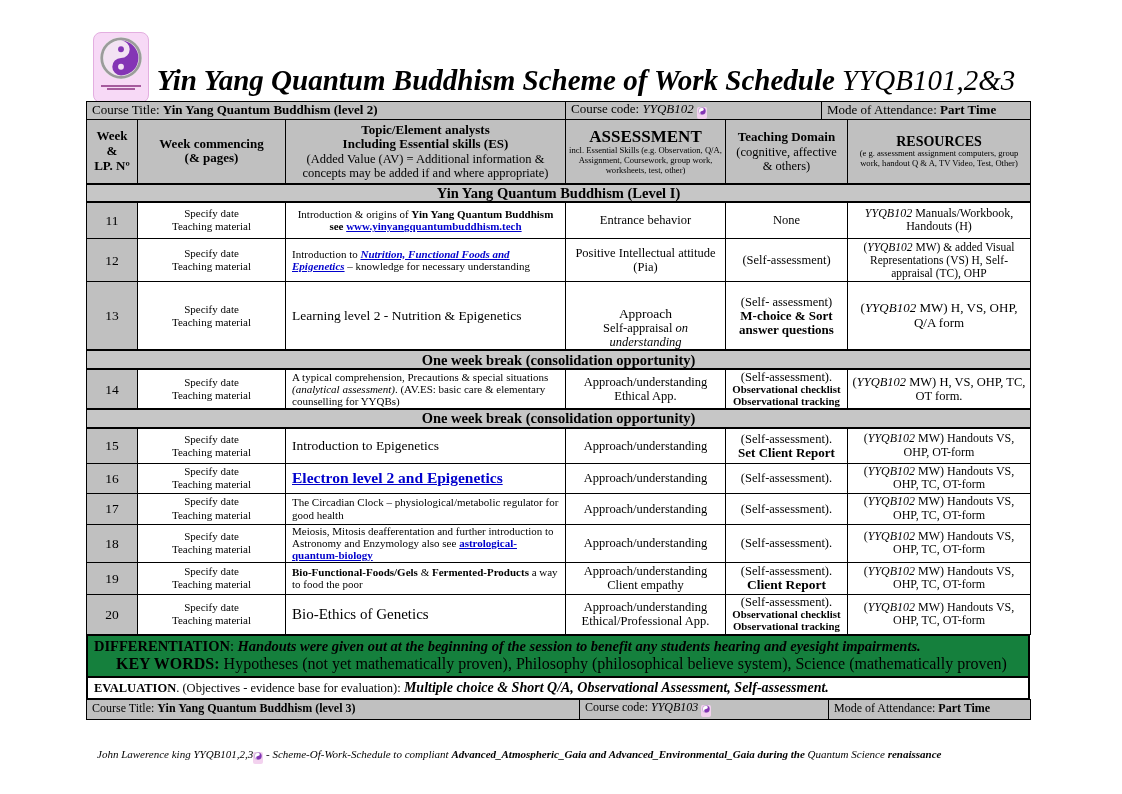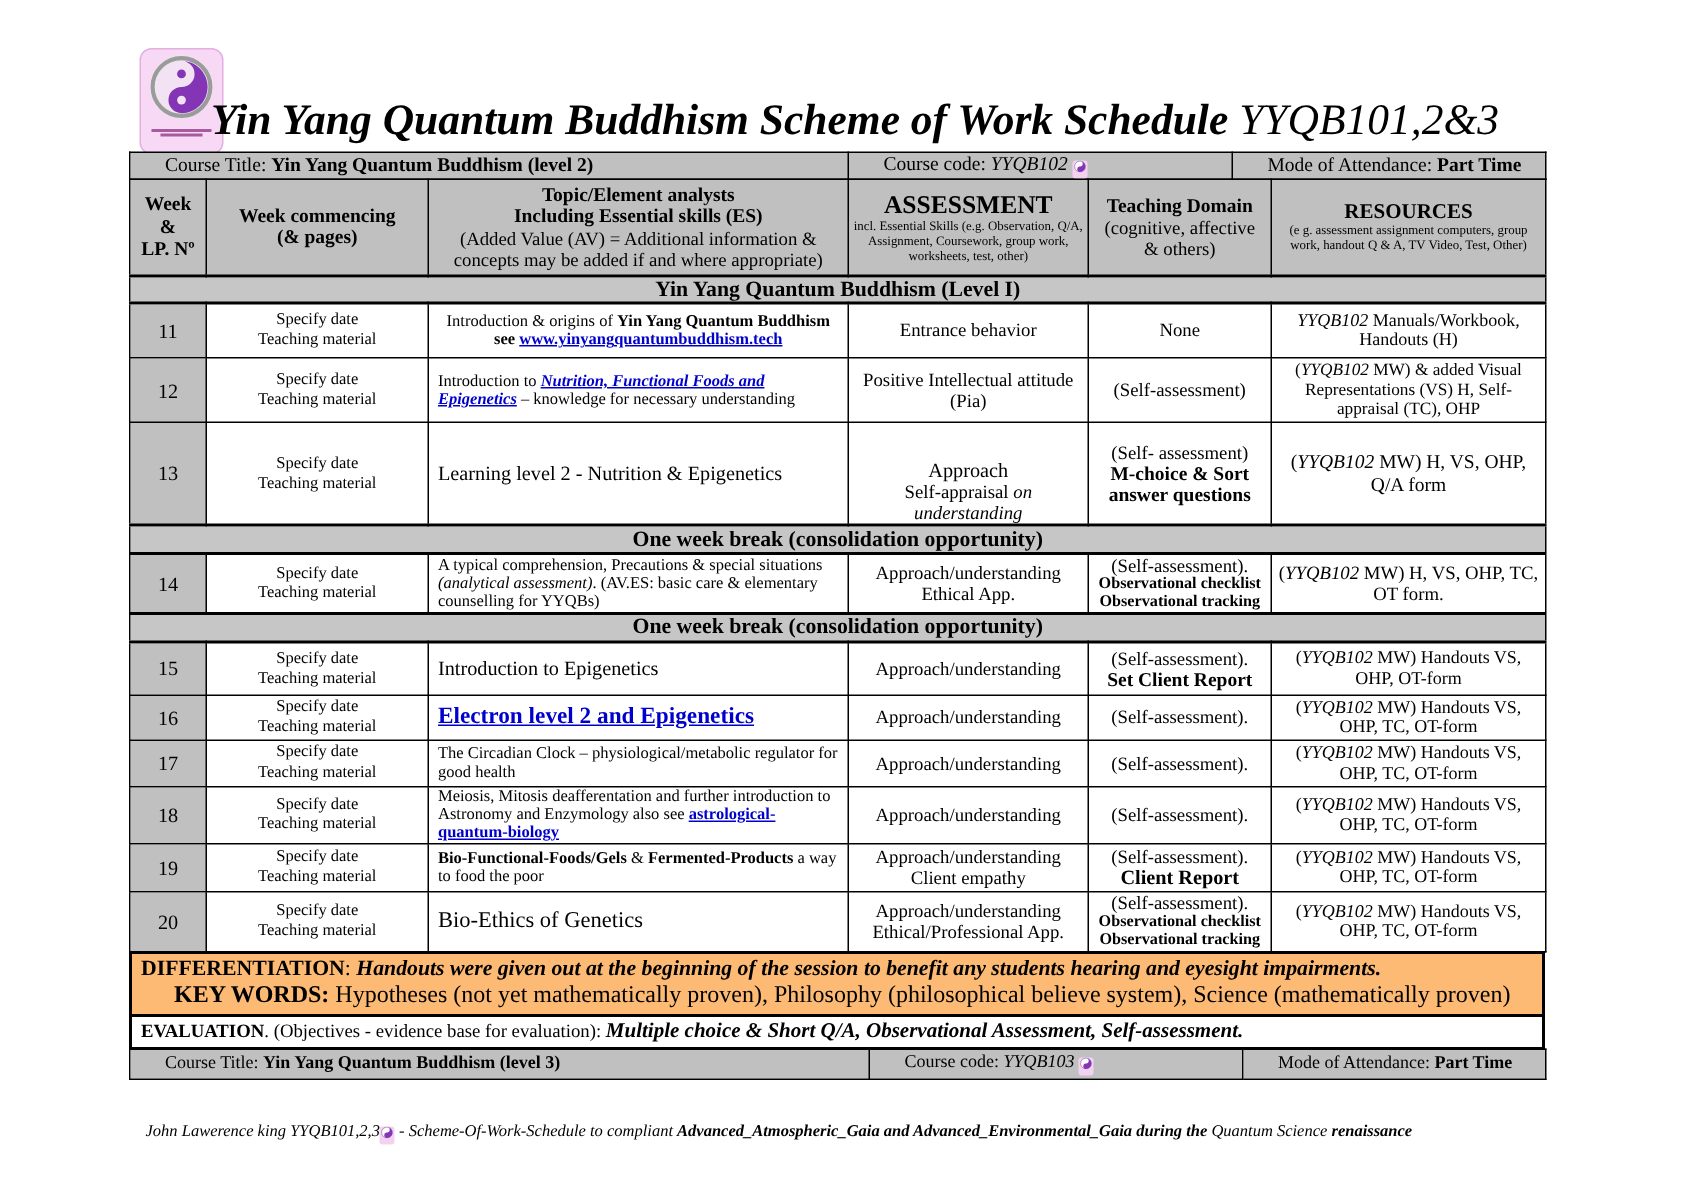--- a/index.html
+++ b/index.html
@@ -3,48 +3,48 @@
 <meta charset="utf-8">
 <style>
   html,body{margin:0;padding:0;background:#fff;}
   body{width:1122px;height:794px;font-family:"Liberation Serif",serif;color:#000;}
   .page{position:relative;width:1122px;height:794px;background:#fff;overflow:hidden;}
 
   
   .logo{position:absolute;left:93px;top:32px;width:56px;height:71px;background:#f7d9f6;border:1px solid #e3aee0;border-radius:8px;text-align:center;padding-top:3px;box-sizing:border-box;}
   .logo-cap{height:2px;background:#a65b9e;margin:1px auto 0 auto;}
   .cap1{width:40px;} .cap2{width:28px;}
-  .title{position:absolute;left:140px;top:64px;width:860px;text-align:center;font-size:29px;font-style:italic;font-weight:bold;white-space:nowrap;}
+  .title{position:absolute;left:156px;top:64px;width:860px;text-align:center;font-size:29px;font-style:italic;font-weight:bold;white-space:nowrap;}
   .title .light{font-weight:normal;}
 
   
   .doc{position:absolute;left:86px;top:101px;width:944px;}
   table{border-collapse:collapse;table-layout:fixed;width:944px;}
   td{border:1px solid #000;vertical-align:middle;padding:0 3px;overflow:hidden;line-height:1.12;}
   .g{background:#c0c0c0;}
   .band{background:#c6c6c6;text-align:center;font-weight:bold;font-size:14.5px;border-top:2px solid #000;border-bottom:2px solid #000;}
   .lft{text-align:left;} .ctr{text-align:center;}
   .sm{font-size:11px;} .lg{font-size:13.5px;margin-top:24px;} .xl{font-size:15px;}
-  .top-cell{font-size:13px;text-align:left;padding-left:23px;}
+  .top-cell{font-size:13px;text-align:left;padding-left:5px;}
   .hdr{font-size:13px;font-weight:bold;text-align:center;}
   .hdr .sub{font-weight:normal;font-size:12.5px;}
   .hdr .tiny{font-weight:normal;font-size:8.6px;line-height:1.15;display:block;}
   .big-head{font-size:17px;}
   .link{color:#0000cc;font-weight:bold;text-decoration:underline;cursor:pointer;}
   .biglink{font-size:15.5px;}
   .itlink{font-style:italic;}
   .wk{font-size:13.5px;text-align:center;}
   .datecell{font-size:11px;text-align:center;line-height:1.2;}
   .assess{text-align:center;font-size:12.5px;}
   .dom{text-align:center;font-size:12.5px;}
   .dom .bb{font-weight:bold;display:block;font-size:13px;line-height:1.05;}
   .dom .bs{font-weight:bold;display:block;font-size:10.8px;line-height:1.1;}
   .res{text-align:center;font-size:12px;}
   .res i{font-style:italic;}
-  .diffband{border:2px solid #000;border-top:2px solid #000;background:#fdba74;padding:2px 6px 3px 6px;}
+  .diffband{border:2px solid #000;border-top:2px solid #000;background:#15803d;padding:2px 6px 3px 6px;}
   .diff-l1{font-size:14.5px;} .diff-l1 .bi{font-weight:bold;font-style:italic;}
   .diff-l1 .bl{font-weight:bold;}
   .diff-l2{font-size:16px;padding-left:22px;} .diff-l2 .bl{font-weight:bold;}
   .evalrow{border:2px solid #000;border-top:none;background:#fff;padding:2px 6px;font-size:12.5px;}
   .evalrow .bl{font-weight:bold;}
   .evalrow .bi{font-weight:bold;font-style:italic;font-size:14px;}
   .mini-icon{display:inline-block;width:10px;height:12px;background:#f3d2ef;border-radius:2px;vertical-align:-2px;text-align:center;line-height:0;}
   .footer{position:absolute;left:97px;top:748px;width:960px;font-style:italic;font-size:11px;white-space:nowrap;}
   .footer .bi{font-weight:bold;}
   b,strong{font-weight:bold;}

